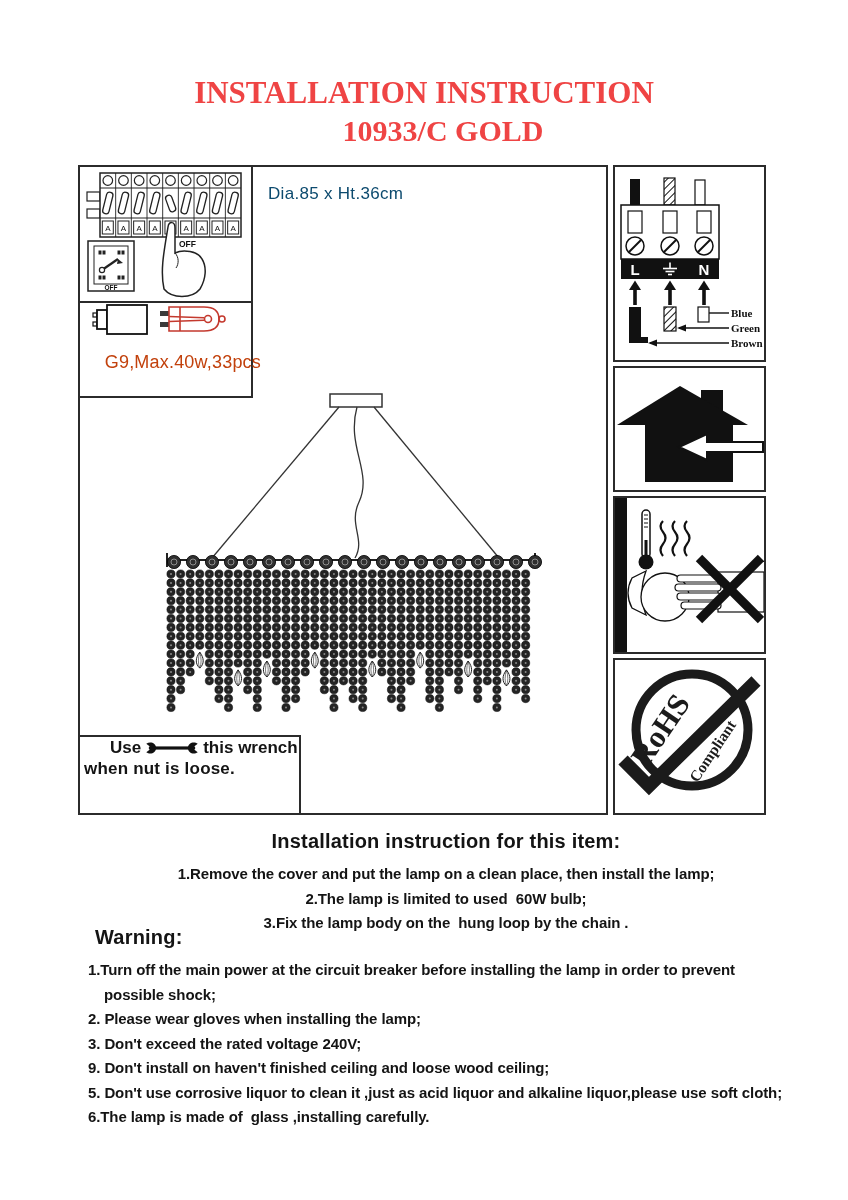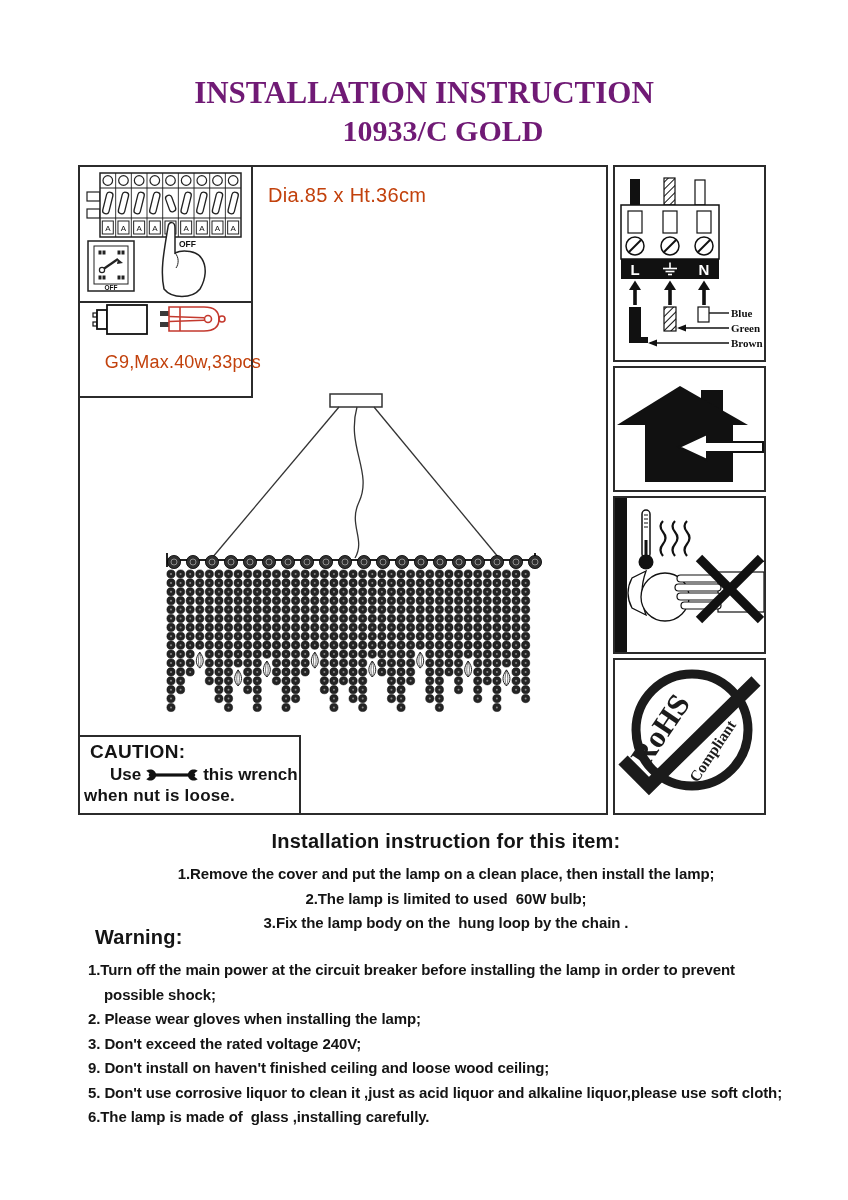--- a/index.html
+++ b/index.html
@@ -1,30 +1,30 @@
 <!DOCTYPE html>
 <html><head>
 <meta charset="utf-8">
 <style>
   html,body{margin:0;padding:0;background:#ffffff;}
   .page{position:relative;width:848px;height:1200px;background:#fff;font-family:"Liberation Sans",sans-serif;color:#141414;overflow:hidden;}
-  .title{position:absolute;top:74px;left:0;width:100%;text-align:center;font-family:"Liberation Serif",serif;font-weight:bold;color:#701a75;}
+  .title{position:absolute;top:74px;left:0;width:100%;text-align:center;font-family:"Liberation Serif",serif;font-weight:bold;color:#ef4444;}
   .title .t1{font-size:31px;line-height:38px;}
   .title .t2{font-size:30px;line-height:38px;padding-left:38px;}
   .box{position:absolute;border:2px solid #2b2b2b;background:#fff;box-sizing:border-box;}
   #box-main{left:78px;top:165px;width:530px;height:650px;}
   #box-breaker{left:78px;top:165px;width:175px;height:138px;}
   #box-bulb{left:78px;top:301px;width:175px;height:97px;}
   #box-caution{left:78px;top:735px;width:223px;height:80px;}
   #box-wiring{left:613px;top:165px;width:153px;height:197px;}
   #box-house{left:613px;top:366px;width:153px;height:126px;}
   #box-heat{left:613px;top:496px;width:153px;height:158px;}
   #box-rohs{left:613px;top:658px;width:153px;height:157px;}
   .box svg{display:block;width:100%;height:100%;}
-  #dim-label{position:absolute;left:268px;top:184px;font-size:20px;color:#c2410c;letter-spacing:.3px;}
+  #dim-label{position:absolute;left:268px;top:184px;font-size:17px;color:#0c4a6e;letter-spacing:.3px;}
   #bulb-label{position:absolute;left:96px;top:352px;width:165px;font-size:18px;color:#c2410c;letter-spacing:.2px;text-align:right;}
   .caution-inner{position:absolute;left:82px;top:738px;width:216px;}
   .caution-inner .ch{font-size:19px;font-weight:bold;margin:3px 0 2px 8px;letter-spacing:.3px;}
   .caution-inner .cl1{display:flex;align-items:center;margin-left:28px;font-size:17px;font-weight:bold;gap:2px;}
   .caution-inner .cl2{font-size:17px;font-weight:bold;margin:1px 0 0 2px;letter-spacing:.2px;}
   .sec{position:absolute;left:88px;width:716px;}
   #sec-install{top:830px;text-align:center;}
   #sec-warning{top:926px;}
   .sec-h{font-size:20px;font-weight:bold;margin:0 0 9px 0;letter-spacing:.2px;}
   #sec-warning .sec-h{margin-left:7px;}
@@ -1335,21 +1335,20 @@
     <svg viewBox="0 0 149 153">
       <circle cx="77" cy="70" r="56" fill="none" stroke="#1b1b1b" stroke-width="9"></circle>
       <text x="0" y="0" transform="translate(54,76) rotate(-56)" font-family="Liberation Serif,serif" font-size="31" font-weight="bold" fill="#1b1b1b" text-anchor="middle">RoHS</text>
       <text x="0" y="0" transform="translate(102,94) rotate(-56)" font-family="Liberation Serif,serif" font-size="15.5" font-weight="bold" fill="#1b1b1b" text-anchor="middle">Compliant</text>
       <path d="M8,100 L34,126 L141,21" fill="none" stroke="#1b1b1b" stroke-width="13"></path>
     </svg>
   </div>
 
   <div class="box" id="box-caution"></div>
   <div class="caution-inner">
-    <div class="ch">CAUTION:</div>
     <div class="cl1">
       <span>Use</span>
       <svg width="58" height="16" viewBox="0 0 62 16">
         <rect x="12" y="6.3" width="37" height="3.4" fill="#111"></rect>
         <path d="M14,8 C14,2.5 7.5,0.5 3.5,3.5 L7,6 L6,8 L7,10 L3.5,12.5 C7.5,15.5 14,13.5 14,8 Z" fill="#111"></path>
         <path d="M48,8 C48,2.5 54.5,0.5 58.5,3.5 L55,6 L56,8 L55,10 L58.5,12.5 C54.5,15.5 48,13.5 48,8 Z" fill="#111"></path>
       </svg>
       <span>this wrench</span>
     </div>
     <div class="cl2">when nut  is loose.</div>

